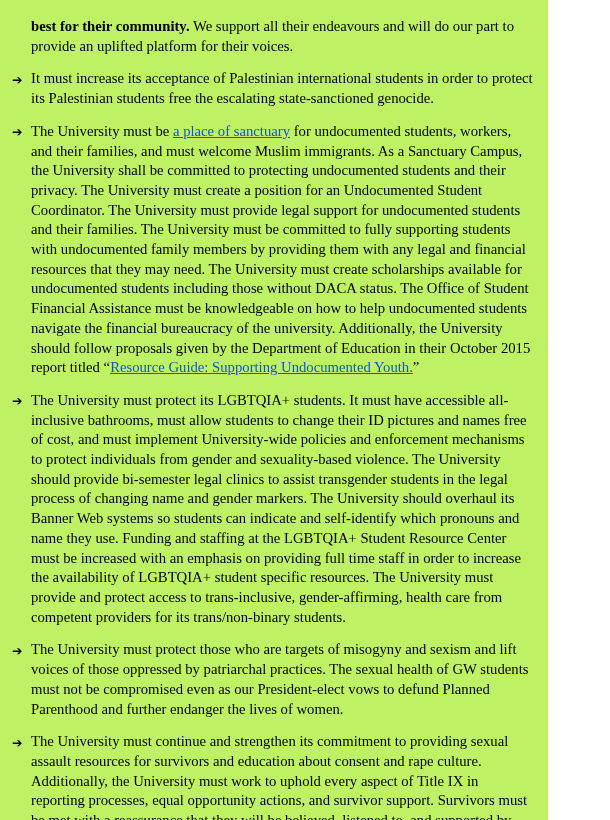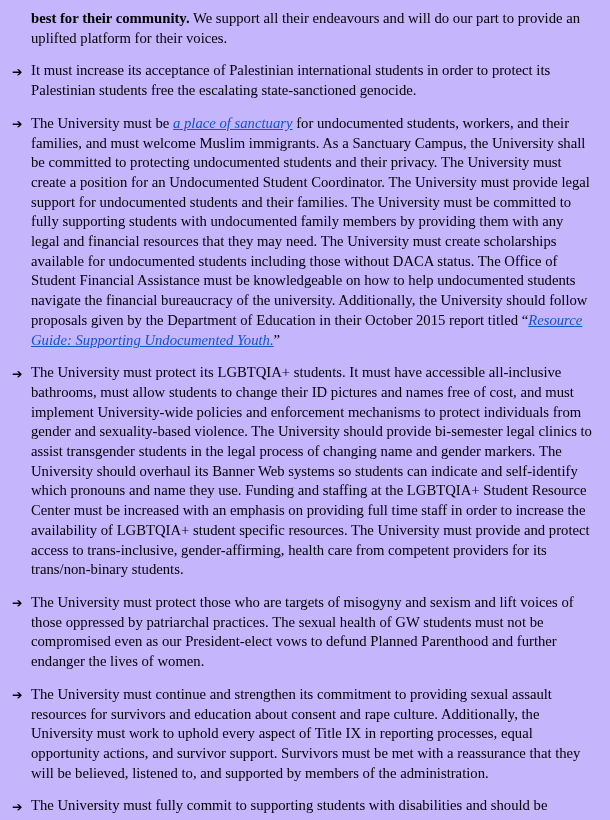--- a/index.html
+++ b/index.html
@@ -7,28 +7,28 @@
     padding: 0;
     background: #ffffff;
   }
   body {
     width: 610px;
     height: 820px;
     overflow: hidden;
   }
   .page {
     box-sizing: border-box;
-    width: 610px;
+    width: 548px;
     height: 820px;
-    padding: 9px 15px 0 31px;
+    padding: 17px 15px 0 31px;
     font-family: "Liberation Serif", "DejaVu Serif", serif;
     font-size: 14.7px;
     line-height: 19.7px;
     color: #000000;
-    background: #c4b5fd;
+    background: #bef264;
   }
   .para {
     margin: 0 0 13px 0;
     text-align: left;
   }
   .demand {
     position: relative;
   }
   .arrow {
     position: absolute;
@@ -38,21 +38,20 @@
     font-size: 12.5px;
     line-height: 19.7px;
     color: #000000;
   }
   b {
     font-weight: bold;
   }
   a.doclink {
     text-decoration: underline;
     cursor: pointer;
-    font-style: italic;
   }
 </style>
 </head>
 <body>
 
 <div class="page">
   <div id="doc-body">
       <div class="para intro"><b>best for their community.</b><span> We support all their endeavours and will do our part to provide an uplifted platform for their voices.</span></div>
       <div class="para demand"><span class="arrow">➔</span><span>It must increase its acceptance of Palestinian international students in order to protect its Palestinian students free the escalating state-sanctioned genocide.</span></div>
       <div class="para demand"><span class="arrow">➔</span><span>The University must be </span><a class="doclink" href="#" style="color: rgb(17, 85, 204);">a place of sanctuary</a><span> for undocumented students, workers, and their families, and must welcome Muslim immigrants. As a Sanctuary Campus, the University shall be committed to protecting undocumented students and their privacy. The University must create a position for an Undocumented Student Coordinator. The University must provide legal support for undocumented students and their families. The University must be committed to fully supporting students with undocumented family members by providing them with any legal and financial resources that they may need. The University must create scholarships available for undocumented students including those without DACA status. The Office of Student Financial Assistance must be knowledgeable on how to help undocumented students navigate the financial bureaucracy of the university. Additionally, the University should follow proposals given by the Department of Education in their October 2015 report titled “</span><a class="doclink" href="#" style="color: rgb(17, 85, 204);">Resource Guide: Supporting Undocumented Youth.</a><span>”</span></div>

